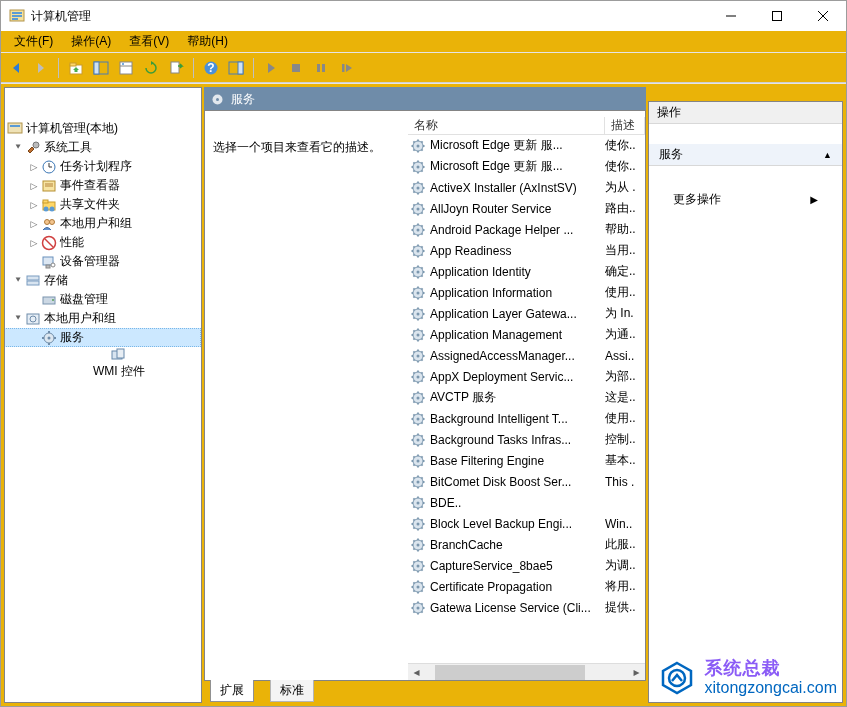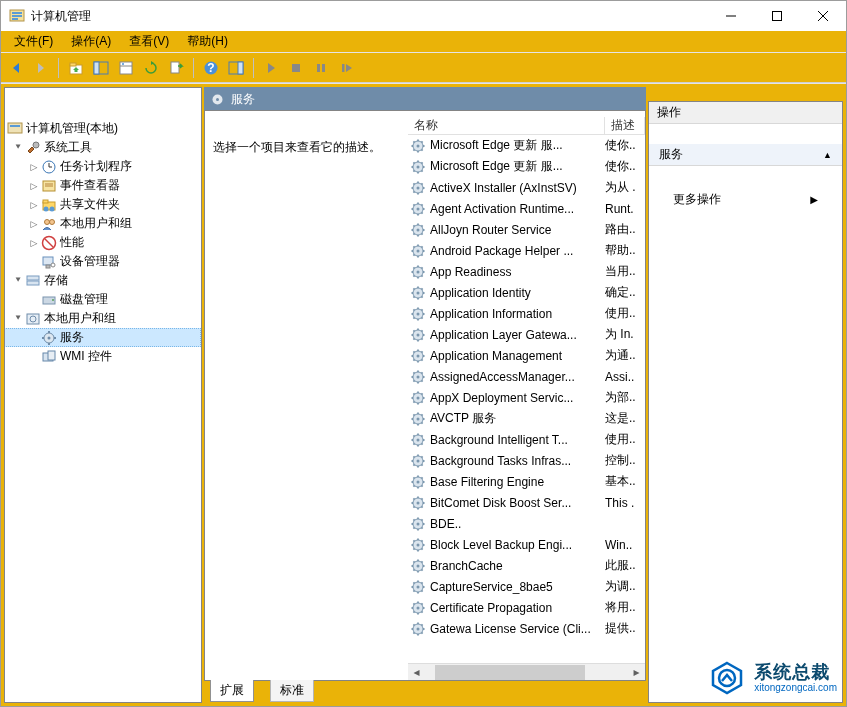--- a/index.html
+++ b/index.html
@@ -46,22 +46,22 @@
 .tab.inactive { background:#f4f4f4; border-color:#b5b5b5;}
 .actions-pane { width:195px; margin:17px 3px 3px 1px; border:1px solid #848484; background:#fff; display:flex; flex-direction:column;gap:20px;}
 .actions-title { height:22px; background:#f0f0f0; border-bottom:1px solid #d8d8d8; padding:0 8px; display:flex; align-items:center; font-weight:normal;}
 .actions-section { height:22px; background:#eef3fa; border-bottom:1px solid #d8d8d8; padding:0 10px; display:flex; align-items:center; justify-content:space-between;}
 .actions-section .tri { font-size:9px;}
 .action-item { padding:5px 24px; display:flex; align-items:center; justify-content:space-between;}
 .action-item .arrow { font-size:10px; }
 .watermark { position:absolute; right:10px; bottom:10px; display:flex; align-items:center; gap:8px;}
 .watermark .logo-circle { width:38px; height:38px; border-radius:6px; display:flex; align-items:center; justify-content:center; }
 .watermark .logo-text { display:flex; flex-direction:column; line-height:1.1;}
-.watermark .cn { font-size:18px; font-weight:bold; color:#0c4a6e; letter-spacing:1px;font-family:Liberation Serif, serif;}
-.watermark .en { font-size:10px; color:#0067c0; }
+.watermark .cn { font-size:18px; font-weight:bold; color:#8b5cf6; letter-spacing:1px;font-family:Liberation Serif, serif;}
+.watermark .en { font-size:16px; color:#0067c0; }
 svg { display:block; }
 </style>
 </head>
 <body>
 
 <div class="window">
 
   <div class="titlebar">
     <span class="title-icon">
       <svg width="16" height="16" viewBox="0 0 16 16">
@@ -305,21 +305,21 @@
               <g stroke="#6f8ca9" stroke-width="2">
                 <line x1="8" y1="1" x2="8" y2="3"></line>
                 <line x1="8" y1="13" x2="8" y2="15"></line>
                 <line x1="1" y1="8" x2="3" y2="8"></line>
                 <line x1="13" y1="8" x2="15" y2="8"></line>
               </g>
             </svg>
           </span>
         <span class="tree-label">服务</span>
       </div>
-      <div class="tree-row" style="padding-left:36px;">
+      <div class="tree-row" style="padding-left:36px;flex-direction:column;">
         <span class="tree-icon">
             <svg width="16" height="16">
               <rect x="2" y="4" width="10" height="8" fill="#d8e4f0" stroke="#6788aa"></rect>
               <rect x="7" y="2" width="7" height="9" fill="#e8eef4" stroke="#6788aa"></rect>
             </svg>
           </span>
         <span class="tree-label">WMI 控件</span>
       </div>
     </div>
 
@@ -396,40 +396,20 @@
                         <line x1="13" y1="8" x2="14.5" y2="8"></line>
                         <line x1="3.4" y1="3.4" x2="4.5" y2="4.5"></line>
                         <line x1="11.5" y1="11.5" x2="12.6" y2="12.6"></line>
                         <line x1="12.6" y1="3.4" x2="11.5" y2="4.5"></line>
                         <line x1="4.5" y1="11.5" x2="3.4" y2="12.6"></line>
                       </g>
                     </svg>
                   </span>
                   <span class="svc-name">ActiveX Installer (AxInstSV)</span>
                   <span class="svc-desc">为从 .</span>
-                </div>
-                <div class="svc-row">
-                  <span class="svc-icon">
-                    <svg width="16" height="16">
-                      <circle cx="8" cy="8" r="5" fill="#dbe5ee" stroke="#7b97ae"></circle>
-                      <circle cx="8" cy="8" r="1.5" fill="#7b97ae"></circle>
-                      <g stroke="#7b97ae" stroke-width="1.8">
-                        <line x1="8" y1="1.5" x2="8" y2="3"></line>
-                        <line x1="8" y1="13" x2="8" y2="14.5"></line>
-                        <line x1="1.5" y1="8" x2="3" y2="8"></line>
-                        <line x1="13" y1="8" x2="14.5" y2="8"></line>
-                        <line x1="3.4" y1="3.4" x2="4.5" y2="4.5"></line>
-                        <line x1="11.5" y1="11.5" x2="12.6" y2="12.6"></line>
-                        <line x1="12.6" y1="3.4" x2="11.5" y2="4.5"></line>
-                        <line x1="4.5" y1="11.5" x2="3.4" y2="12.6"></line>
-                      </g>
-                    </svg>
-                  </span>
-                  <span class="svc-name">Agent Activation Runtime...</span>
-                  <span class="svc-desc">Runt.</span>
                 </div>
                 <div class="svc-row">
                   <span class="svc-icon">
                     <svg width="16" height="16">
                       <circle cx="8" cy="8" r="5" fill="#dbe5ee" stroke="#7b97ae"></circle>
                       <circle cx="8" cy="8" r="1.5" fill="#7b97ae"></circle>
                       <g stroke="#7b97ae" stroke-width="1.8">
                         <line x1="8" y1="1.5" x2="8" y2="3"></line>
                         <line x1="8" y1="13" x2="8" y2="14.5"></line>
                         <line x1="1.5" y1="8" x2="3" y2="8"></line>

